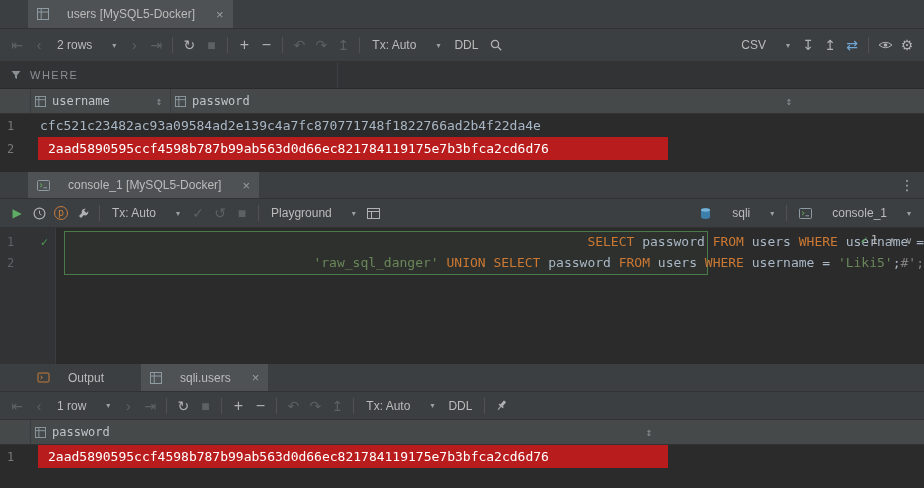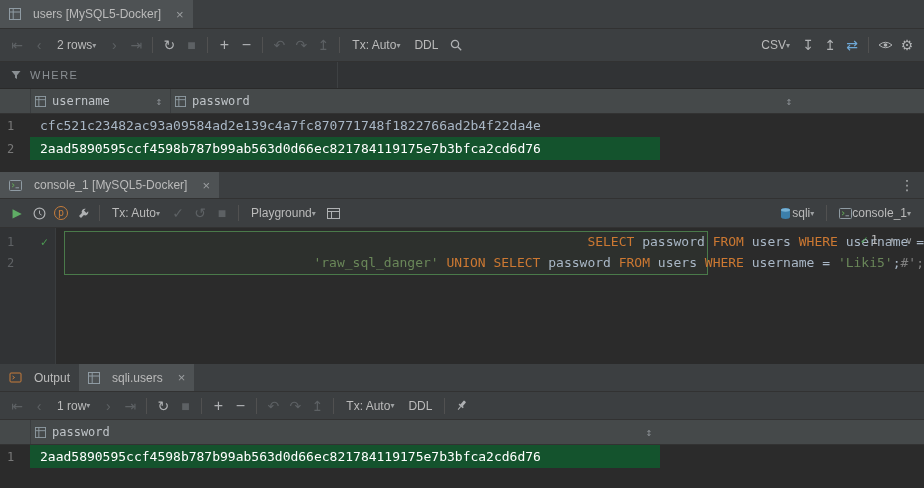--- a/index.html
+++ b/index.html
@@ -7,37 +7,37 @@
   .app {
     position:relative; width:924px; height:488px; overflow:hidden;
     background:#2b2b2b; color:#bbbbbb;
     font-family:"Liberation Sans", sans-serif; font-size:12px;
   }
   
   .tabbar { background:#3c3f41; border-bottom:1px solid #323232; display:flex; align-items:stretch; }
   .tabbar.h29 { height:29px; }
   .tabbar.h27 { height:27px; }
   .tabbar.h28 { height:28px; }
-  .tab { display:flex; align-items:center; gap:12px; padding:0 9px; color:#bbbbbb; cursor:default; }
+  .tab { display:flex; align-items:center; gap:18px; padding:0 9px; color:#bbbbbb; cursor:default;margin-left:28px; }
   .tab.active { background:#4e5254; }
   .tab .close { color:#9b9ea0; font-size:13px; margin-left:3px; }
   .tab-fill { flex:1; }
   .dots { display:flex; align-items:center; padding:0 10px; color:#afb1b3; font-size:14px; }
   
   .toolbar { background:#3c3f41; border-bottom:1px solid #323232; display:flex; align-items:center; padding:0 6px; }
   .toolbar.h33 { height:33px; }
   .toolbar.h29 { height:29px; }
   .toolbar.h28 { height:28px; }
   .tbtn { display:inline-flex; align-items:center; justify-content:center; min-width:22px; height:22px; color:#afb1b3; font-size:14px; line-height:1; }
   .tbtn.dim { color:#5d6164; }
   .tbtn.green { color:#5fad65; font-size:12px; }
   .tbtn.blue { color:#6fa8d6; }
   .tbtn.big { font-size:16px; }
   .tsep { width:1px; height:16px; background:#515151; margin:0 5px; flex:0 0 1px; }
-  .tdrop { display:inline-flex; align-items:center; gap:0; padding:0 7px; height:22px; color:#bbbbbb; }
+  .tdrop { display:inline-flex; align-items:center; gap:20px; padding:0 7px; height:22px; color:#bbbbbb; }
   .chev { font-size:8px; color:#9da0a2; }
   .spacer { flex:1; }
   .plan-badge { width:14px; height:14px; border:1px solid #c77d3b; border-radius:50%; color:#c77d3b;
     font-size:10px; display:inline-flex; align-items:center; justify-content:center; font-family:"DejaVu Sans Mono",monospace; }
   
   .filterbar { height:27px; background:#313335; border-bottom:1px solid #2a2a2a; display:flex; align-items:center;
     font-size:11px; letter-spacing:1.5px; color:#8a8f93; }
   .filter-part { display:flex; align-items:center; gap:8px; padding:0 10px; height:100%; }
   .filter-where { width:338px; border-right:1px solid #3e4143; }
   .filter-order { flex:1; }
@@ -45,21 +45,21 @@
     font-family:"DejaVu Sans Mono", monospace; font-size:12px; color:#bfc4c8; }
   .gh-gutter { width:30px; flex:0 0 30px; }
   .gh-col { display:flex; align-items:center; gap:6px; padding:0 8px 0 4px; height:100%; border-left:1px solid #3a3d3f; }
   .gh-col .sorter { margin-left:auto; color:#8a8f93; font-size:11px; }
   .w140 { width:140px; flex:0 0 140px; }
   .w630 { width:630px; flex:0 0 630px; }
   .gh-rest { flex:1; height:100%; }
   .grid-row { height:23px; display:flex; align-items:stretch; font-family:"DejaVu Sans Mono", monospace; font-size:13px; color:#a9b7c6; }
   .cell { display:flex; align-items:center; padding:0 10px; }
   .cell-num { width:30px; flex:0 0 30px; padding:0 0 0 7px; color:#787878; font-size:12px; display:flex; align-items:center; }
-  .cell.selected { background:#14532d; color:#ffffff; }
+  .cell.selected { background:#b91c1c; color:#ffffff;margin-left:8px; }
   .grid-fill { background:#2b2b2b; }
   
   .editor { position:relative; height:136px; background:#2b2b2b; font-family:"DejaVu Sans Mono", monospace; font-size:13px; }
   .gutter { position:absolute; left:0; top:0; bottom:0; width:56px; background:#313335; border-right:1px solid #3a3d3f; padding-top:3px; }
   .gutter-line { height:21px; display:flex; align-items:center; justify-content:space-between; padding:0 7px; color:#606366; font-size:12px; }
   .gut-check { color:#4e9d53; font-size:12px; }
   .code { position:absolute; left:57px; top:0; right:0; padding-top:3px;text-align:right; }
   .code-line { height:21px; line-height:21px; white-space:pre; padding-left:14px; }
   .stmt-frame { position:absolute; left:64px; top:3px; width:644px; height:44px; border:1px solid #4a7a4a; background:rgba(90,150,90,0.05); pointer-events:none; }
   .tk-kw { color:#cc7832; } .tk-id { color:#a9b7c6; } .tk-str { color:#6a8759; } .tk-op { color:#a9b7c6; } .tk-com { color:#808080; }

